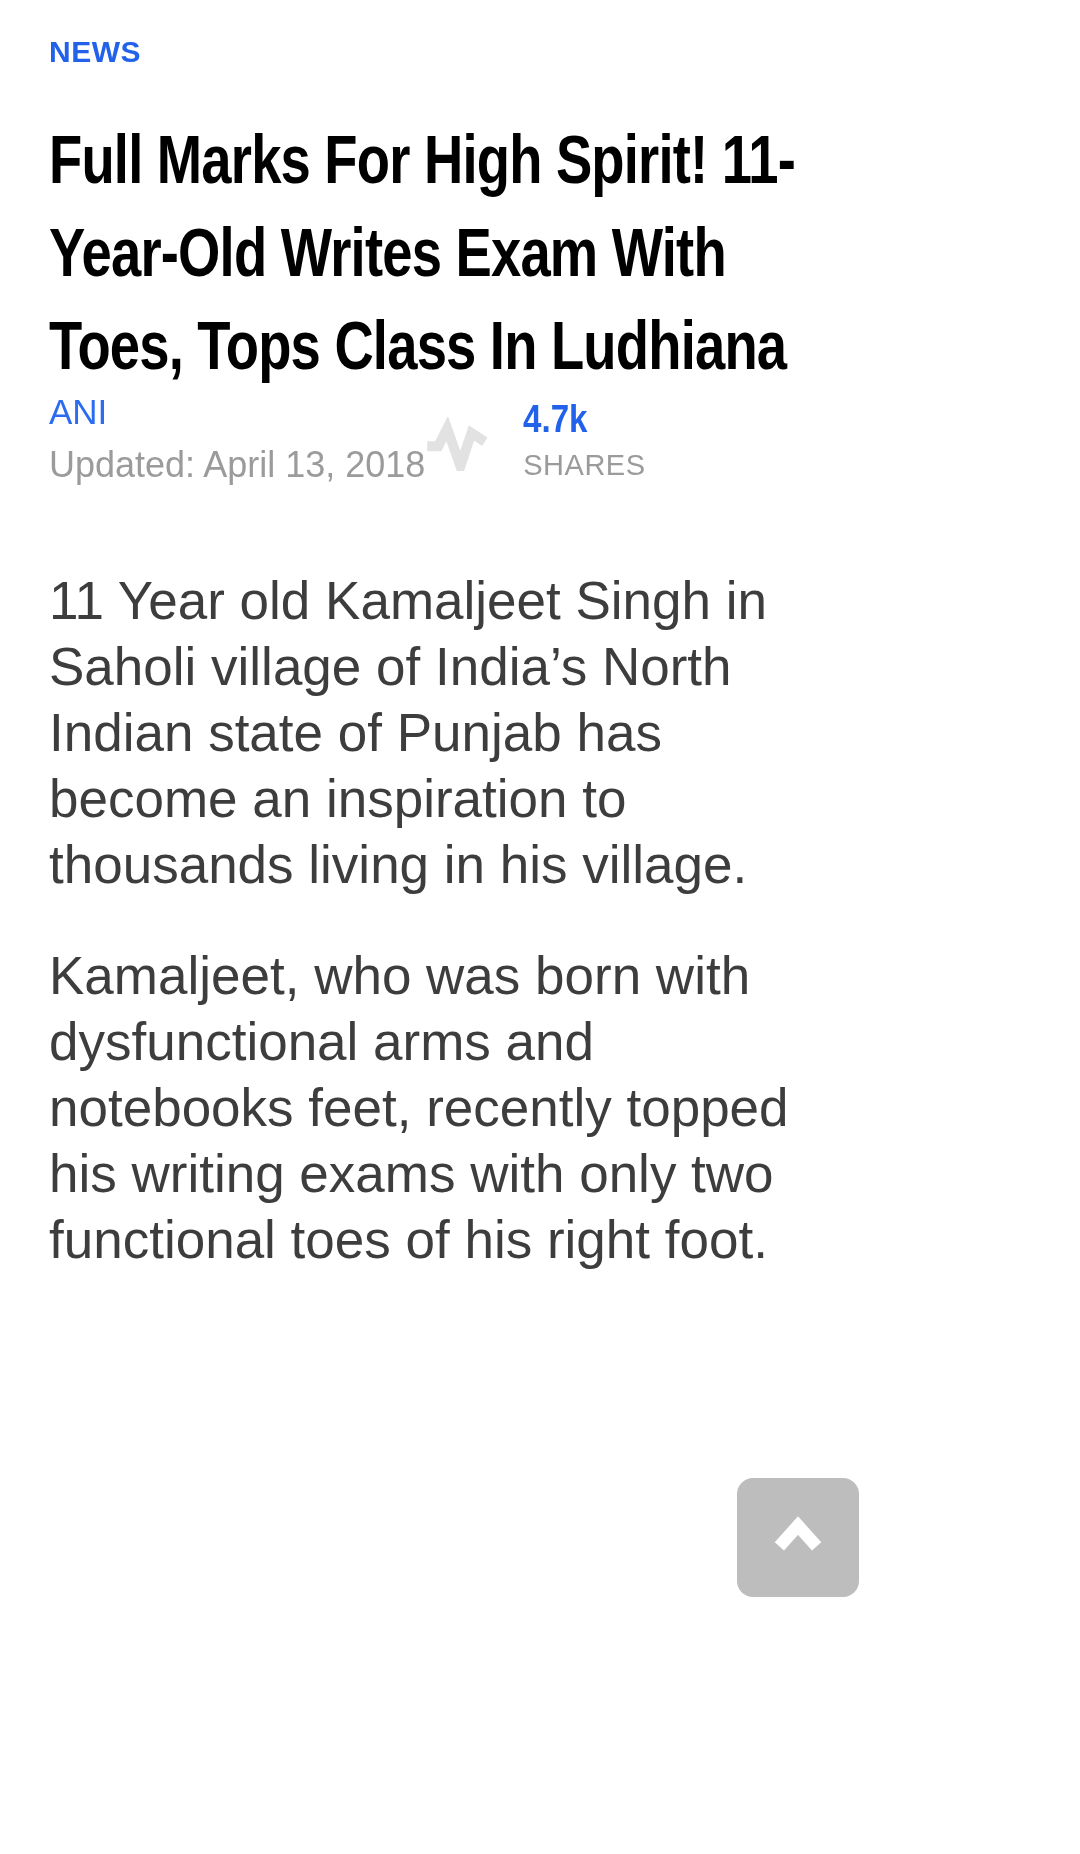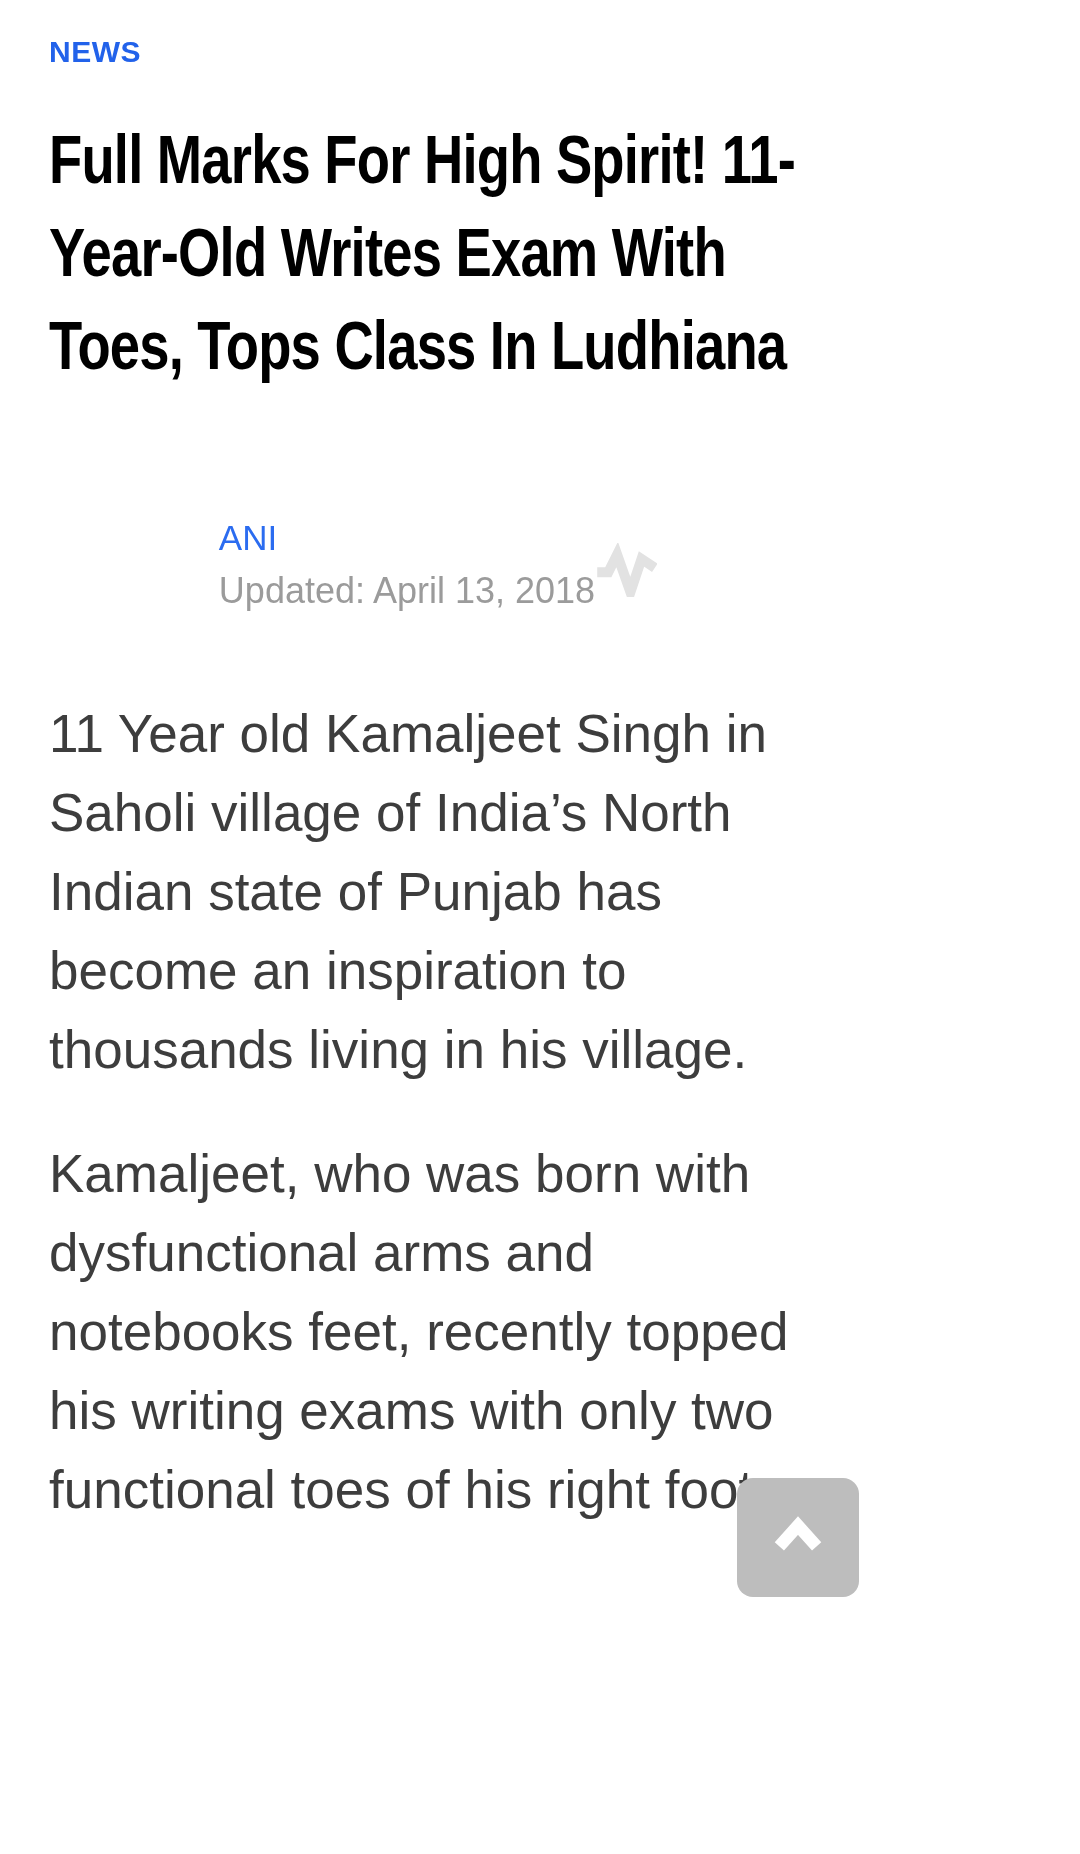--- a/index.html
+++ b/index.html
@@ -30,23 +30,22 @@
     transform-origin: left top;
     font-size: 68px;
     line-height: 93px;
     font-weight: 700;
     letter-spacing: -1px;
     color: #000000;
   }
   .headline .hl-line { display: block; white-space: nowrap; }
 
   .byline-row {
-    margin-top: 126px;
     display: flex;
-    justify-content: center;
+    justify-content: flex-start;
     align-items: center;
   }
   .author-block {}
   .author-name {
     font-size: 35px;
     font-weight: 400;
     color: #2b6cf0;
     cursor: pointer;
   }
   .updated-date {
@@ -71,21 +70,21 @@
     margin-top: 8px;
     font-size: 29px;
     font-weight: 300;
     letter-spacing: 0.5px;
     color: #9b9b9b;
   }
 
   .article-body { margin-top: 82px; }
   .article-body p {
     font-size: 53px;
-    line-height: 79px;
+    line-height: 66px;
     font-weight: 300;
     color: #3d3d3d;
     margin-bottom: 45px;
   }
 
   .scroll-top-button {
     position: absolute;
     top: 1478px;
     right: 17px;
     width: 122px;
@@ -119,20 +118,24 @@
         <a class="author-name">ANI</a>
         <div class="updated-date">Updated: April 13, 2018</div>
       </div>
 
       <div class="share-widget">
         <span>
           <svg class="pulse-icon-svg" viewBox="0 0 56 48" fill="none">
             <polyline points="2,26 12,26 20,10 32,44 42,14 54,22" stroke="#e2e2e2" stroke-width="9" stroke-linecap="butt" stroke-linejoin="miter"></polyline>
           </svg>
         </span>
+        <div class="share-text">
+          <span class="share-count">4.7k</span>
+          <span class="share-label">SHARES</span>
+        </div>
       </div>
     </div>
 
     <div class="article-body">
       <p>11 Year old Kamaljeet Singh in Saholi village of India’s North Indian state of Punjab has become an inspiration to thousands living in his village.</p>
       <p>Kamaljeet, who was born with dysfunctional arms and notebooks feet, recently topped his writing exams with only two functional toes of his right foot.</p>
     </div>
 
   </div>
 

